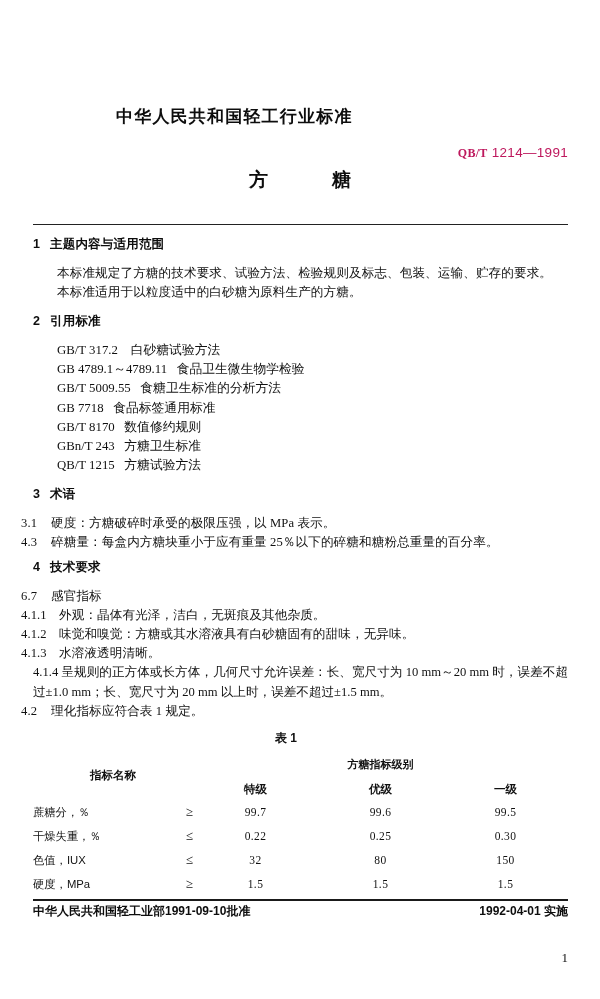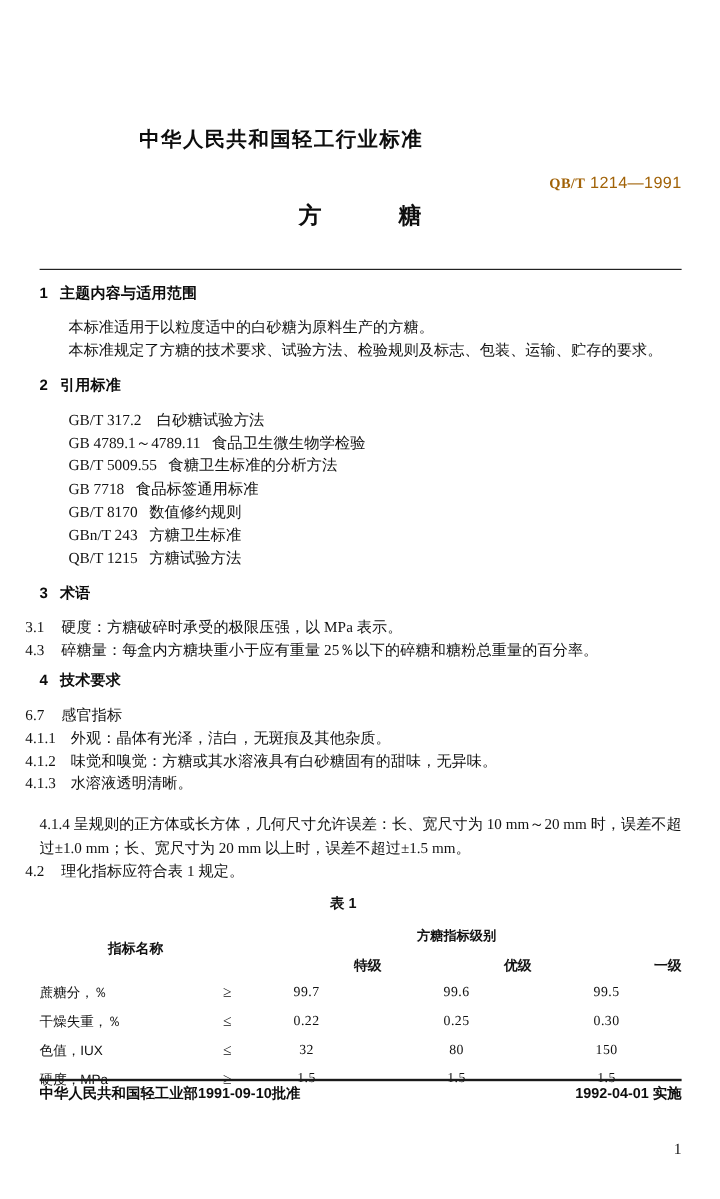--- a/index.html
+++ b/index.html
@@ -37,21 +37,21 @@
     color: #0d0d0d;
     margin-left: 116px;
   }
   .std-number {
     position: absolute;
     left: 0; top: 40px;
     width: 568px;
     text-align: right;
     font-size: 13.5px;
     letter-spacing: 0.3px;
-    color: #a16207;
+    color: #be185d;
   }
   .std-number .qb {
     font-family: "Liberation Serif", serif;
     font-weight: bold;
     font-size: 12px;
   }
   .std-number .num {
     font-family: "Liberation Sans", sans-serif;
     font-size: 13.5px;
   }
@@ -130,21 +130,20 @@
   .clause.wide .cn {
     min-width: 38px;
   }
   .clause-block {
     font-size: 12.6px;
     line-height: 19.5px;
     margin-left: 33px;
     margin-right: 32px;
     color: #111111;
     text-align: justify;
-    margin-top: 15px;
   }
 
   .spacer-sm { height: 7px; }
   .spacer-md { height: 11px; }
 
   
   .table-caption {
     text-align: center;
     font-family: "Liberation Sans", "DejaVu Sans", sans-serif;
     font-weight: bold;
@@ -193,21 +192,21 @@
     vertical-align: middle;
   }
   th.group-cell {
     text-align: center;
     font-family: "Liberation Sans", "DejaVu Sans", sans-serif;
     font-weight: bold;
     font-size: 11px;
     vertical-align: middle;
   }
   th.grade-cell {
-    text-align: right;
+    text-align: center;
     font-family: "Liberation Sans", "DejaVu Sans", sans-serif;
     font-weight: bold;
     font-size: 11.5px;
     vertical-align: middle;
   }
   td.idx-cell {
     vertical-align: middle;
     font-family: "Liberation Sans", "DejaVu Sans", sans-serif;
     font-size: 11.3px;
     padding-left: 6px;
@@ -276,22 +275,22 @@
   </div>
 
   <div class="rule-top"></div>
 
   <div class="content">
 
     <div class="sec-head">
       <span class="n">1</span><span>主题内容与适用范围</span>
     </div>
     <div class="spacer-md"></div>
+    <div class="para">本标准规定了方糖的技术要求、试验方法、检验规则及标志、包装、运输、贮存的要求。</div>
     <div class="para">本标准适用于以粒度适中的白砂糖为原料生产的方糖。</div>
-    <div class="para">本标准规定了方糖的技术要求、试验方法、检验规则及标志、包装、运输、贮存的要求。</div>
 
     <div class="spacer-md"></div>
 
     <div class="sec-head">
       <span class="n">2</span><span>引用标准</span>
     </div>
     <div class="spacer-md"></div>
     <div class="ref-list">
       <div>GB/T 317.2    白砂糖试验方法</div>
       <div>GB 4789.1～4789.11   食品卫生微生物学检验</div>

